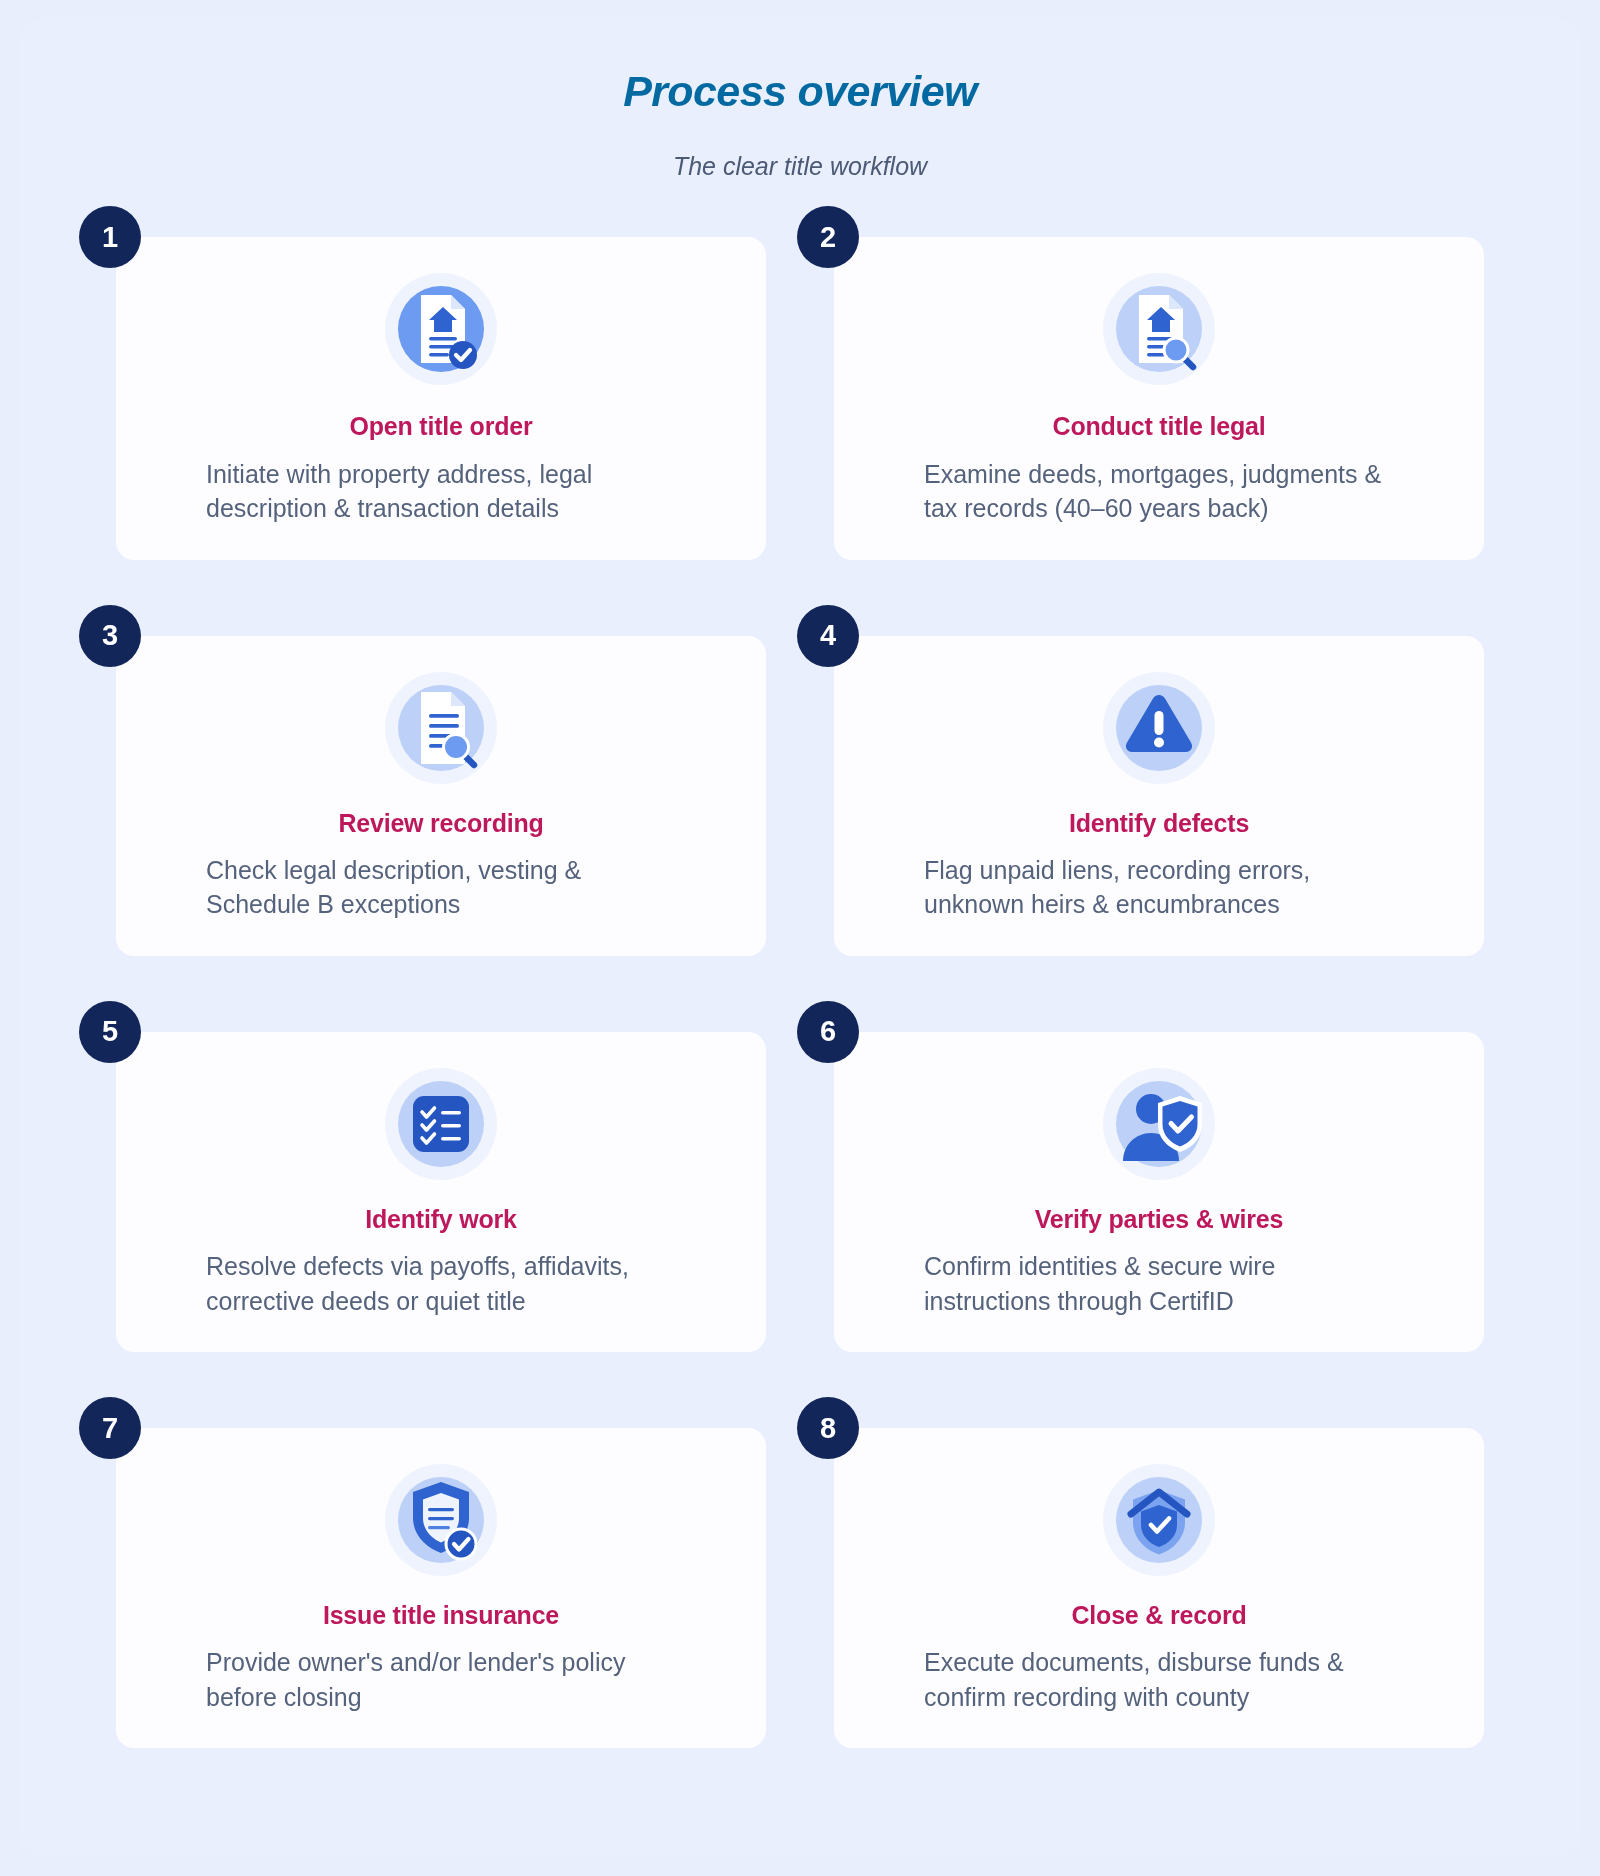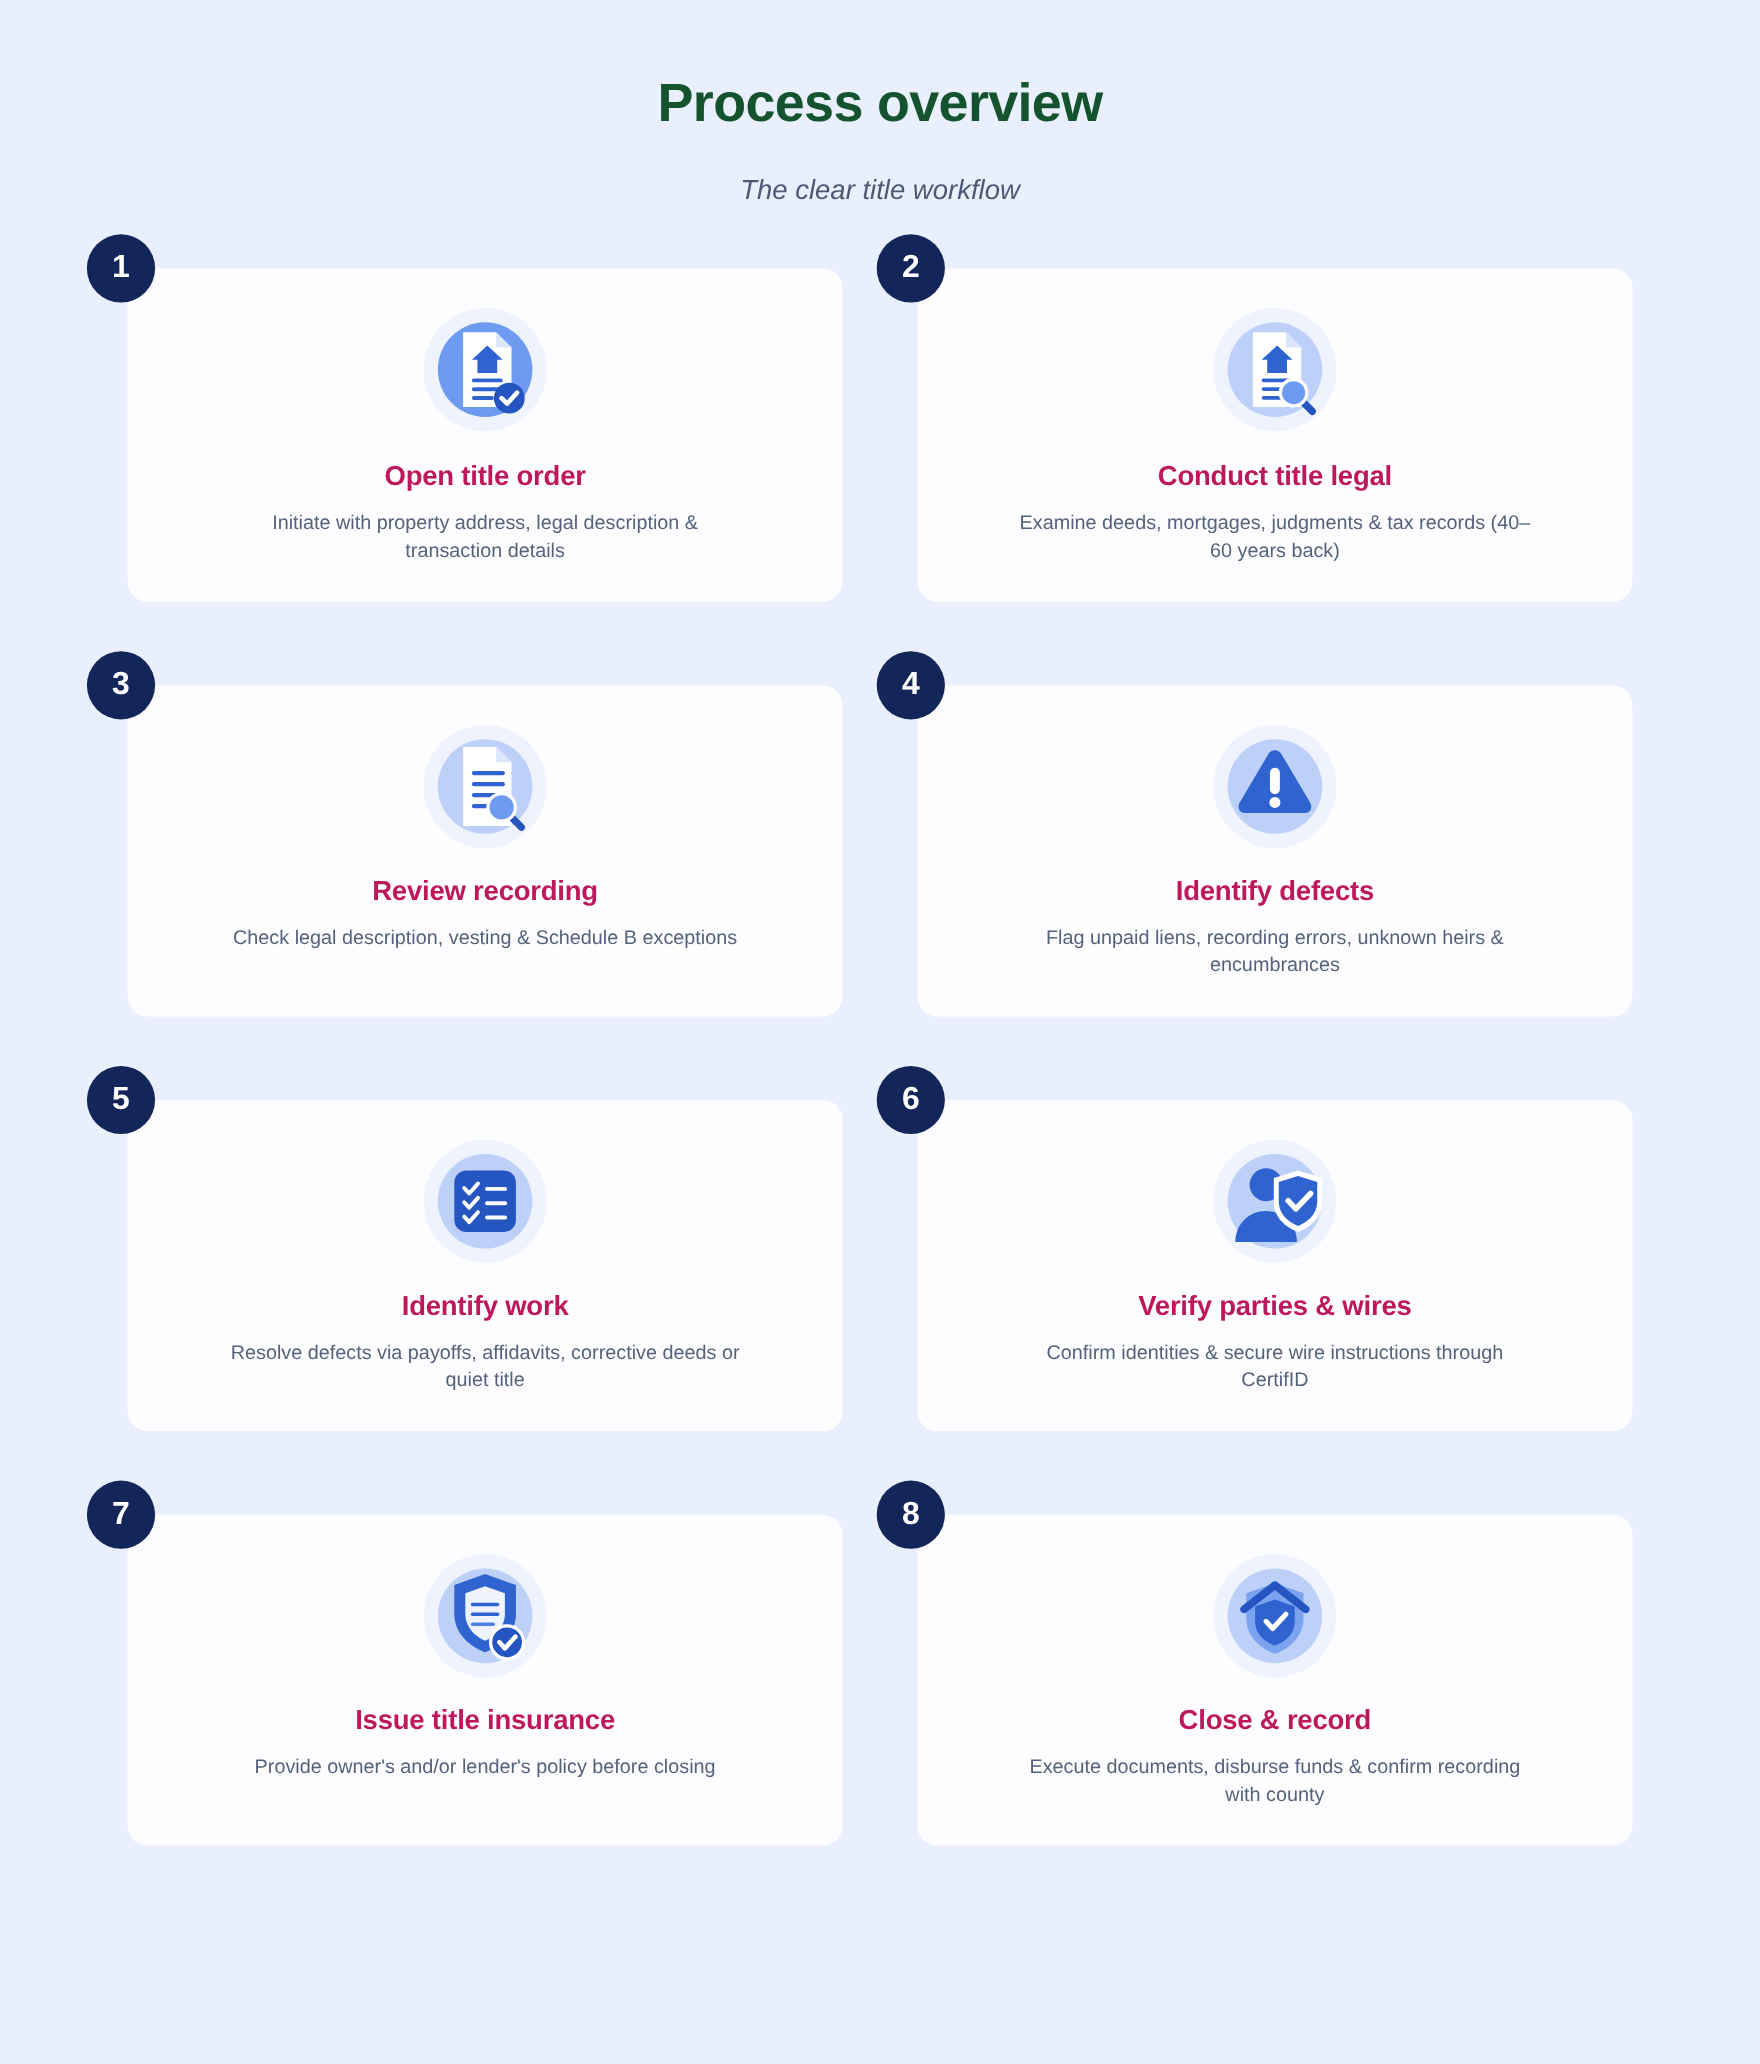--- a/index.html
+++ b/index.html
@@ -23,25 +23,26 @@
     background: #e9effd;
     border-radius: 26px;
     padding: 34px 56px 40px 56px;
     position: relative;
     overflow: hidden;
   }
 
   
   .header { text-align: center; padding-top: 16px; }
   .page-title {
-    font-size: 49px;
+    font-size: 43px;
     font-weight: bold;
-    color: #14532d;
+    color: #0369a1;
     letter-spacing: -0.6px;
     line-height: 1.1;
+    font-style: italic;
   }
   .page-subtitle {
     margin-top: 36px;
     font-size: 25px;
     font-style: italic;
     color: #4c5a75;
     line-height: 1.2;
   }
 
   
@@ -92,23 +93,23 @@
   .step-title {
     font-size: 25px;
     font-weight: bold;
     color: #be185d;
     text-align: center;
     line-height: 1.25;
     margin-bottom: 14px;
     letter-spacing: -0.2px;
   }
   .step-desc {
-    font-size: 18px;
+    font-size: 25px;
     color: #55627c;
-    text-align: center;
+    text-align: left;
     line-height: 1.38;
     max-width: 470px;
   }
 
   
   .steps-grid .step-card:nth-child(1) .step-title,
   .steps-grid .step-card:nth-child(2) .step-title { margin-top: 2px; }
 </style>
 </head>
 <body>

